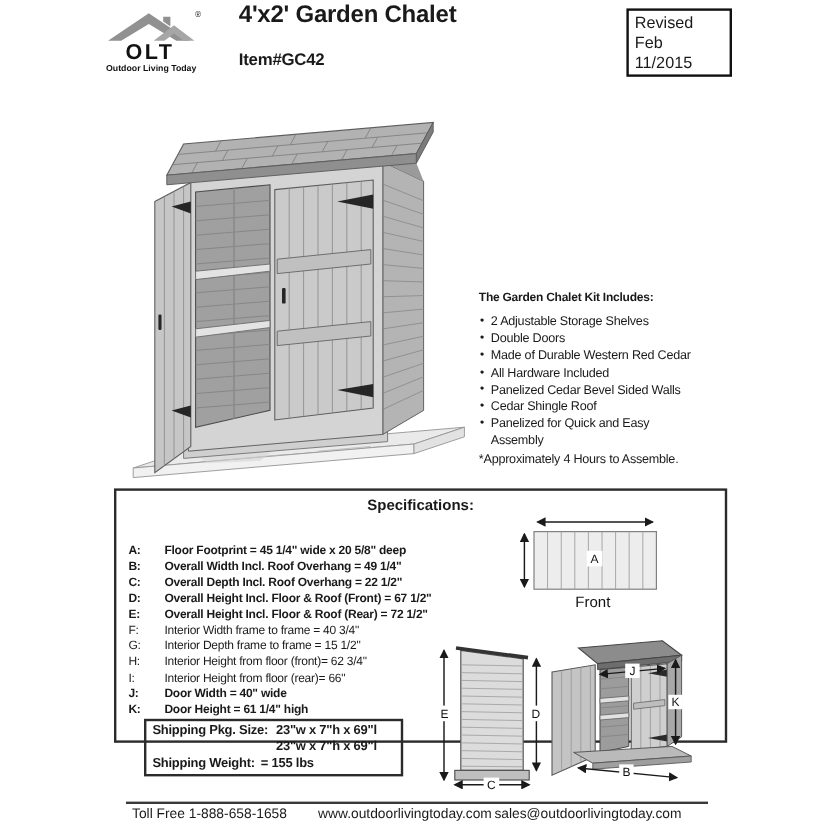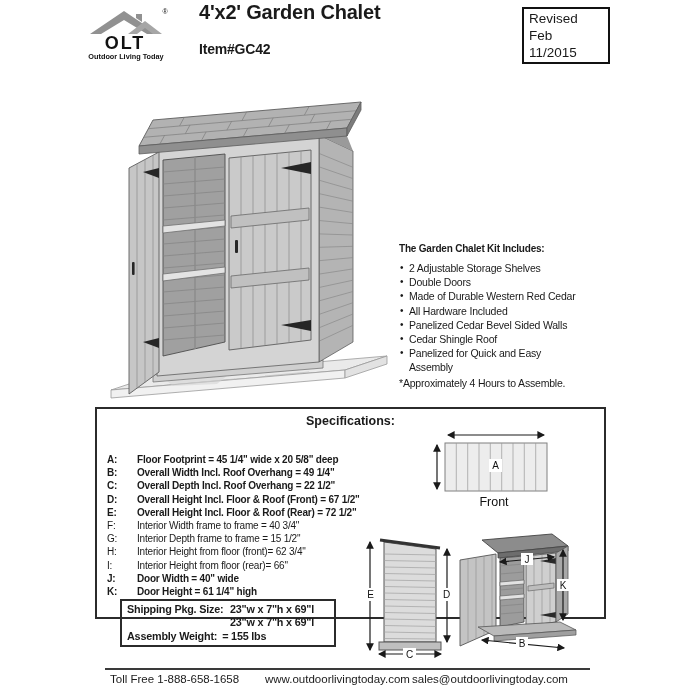--- a/index.html
+++ b/index.html
@@ -189,21 +189,21 @@
     <div class="ship-box">
       <div class="ship-row">
         <span class="ship-lbl">Shipping Pkg. Size:</span>
         <span>23"w x 7"h x 69"l</span>
       </div>
       <div class="ship-row">
         <span class="ship-lbl"></span>
         <span>23"w x 7"h x 69"l</span>
       </div>
       <div class="ship-row">
-        <span class="ship-w-lbl">Assembly Weight:</span>
+        <span class="ship-w-lbl">Shipping Weight:</span>
         <span>= 155 lbs</span>
       </div>
     </div>
 
     <svg style="position:absolute;left:331px;top:19px" width="150" height="82" viewBox="0 0 150 82">
       <line x1="20" y1="7" x2="116" y2="7" stroke="#1a1a1a" stroke-width="1.2" marker-start="url(#ah)" marker-end="url(#ah)"></line>
       <rect x="17" y="15" width="102" height="48" fill="#ededed" stroke="#808080" stroke-width="1"></rect>
       <path d="M28.3,15 L28.3,63 M39.7,15 L39.7,63 M51,15 L51,63 M62.3,15 L62.3,63 M73.7,15 L73.7,63 M85,15 L85,63 M96.3,15 L96.3,63 M107.7,15 L107.7,63" stroke="#9a9a9a" stroke-width="0.7" fill="none"></path>
       <line x1="9" y1="17" x2="9" y2="61" stroke="#1a1a1a" stroke-width="1.2" marker-start="url(#ah)" marker-end="url(#ah)"></line>
       <rect x="61" y="31" width="13" height="13" fill="#fff"></rect>

